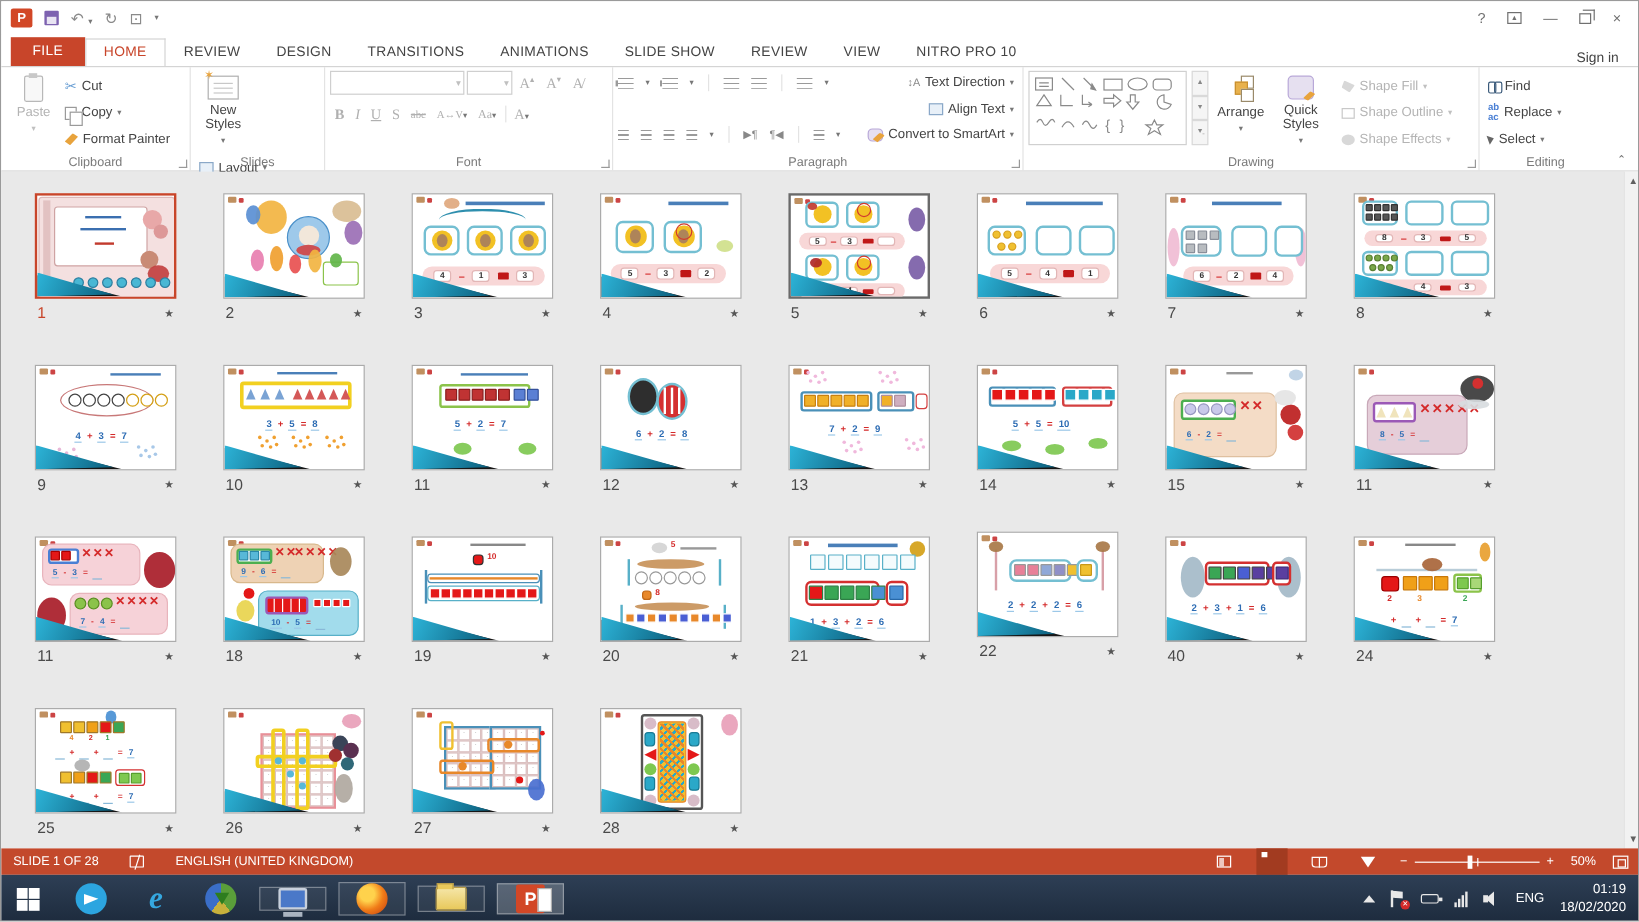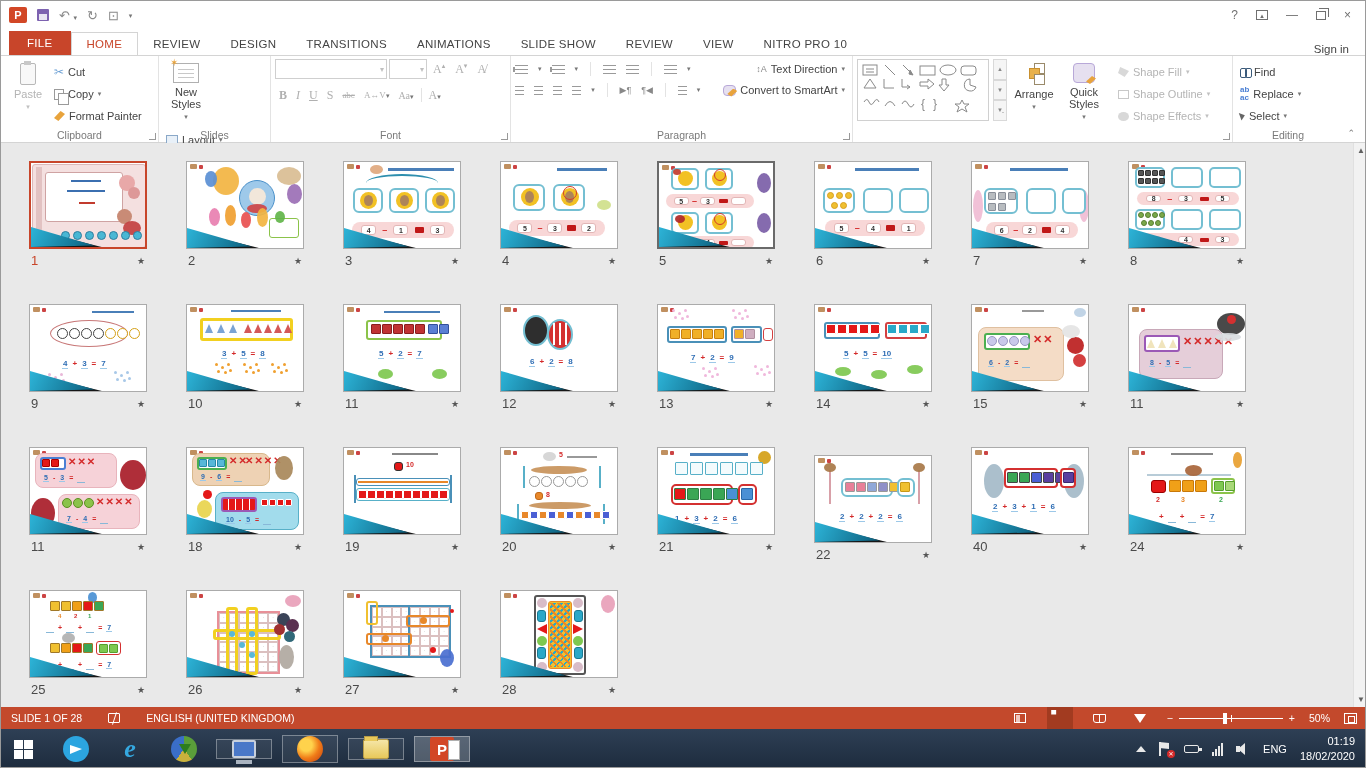--- a/index.html
+++ b/index.html
@@ -268,20 +268,28 @@
         <span class="vline" style="height:14px;"></span>
         <span class="mi"></span>
           <span class="arrow">▾</span>
         <span style="flex:1;"></span>
         <span class="sbtn">
             <span style="font-size:9px;color:#888;">↕A</span>
             <span>Text Direction</span>
             <span class="arrow">▾</span>
           </span>
       </div>
+      <div style="display:flex;gap:10px;align-items:center;margin-top:2px;">
+        <span style="flex:1;"></span>
+        <span class="sbtn">
+            <span class="layout-ic"></span>
+            <span>Align Text</span>
+            <span class="arrow">▾</span>
+          </span>
+      </div>
       <div style="display:flex;gap:10px;align-items:center;margin-top:1px;">
         <span class="mi"></span>
         <span class="mi"></span>
         <span class="mi"></span>
         <span class="mi"></span>
           <span class="arrow">▾</span>
         <span class="vline" style="height:14px;"></span>
         <span style="font-size:9px;color:#888;">▶¶</span>
         <span style="font-size:9px;color:#888;">¶◀</span>
         <span class="vline" style="height:14px;"></span>
@@ -355,20 +363,21 @@
               <span>Shape Outline</span>
               <span class="arrow">▾</span>
             </div>
           <div class="sbtn dis">
               <span class="sheff-ic"></span>
               <span>Shape Effects</span>
               <span class="arrow">▾</span>
             </div>
         </div>
       </div>
+      <div class="rg-label">Drawing</div>
       <div class="dlg"></div>
     </div>
 
     <div class="rgroup" style="width:110px;border-right:none;">
       <div class="smallcol">
         <div class="sbtn">
             <span class="find-ic"></span>
             <span>Find</span>
           </div>
         <div class="sbtn">
@@ -1037,21 +1046,21 @@
           <div style="position: absolute; left: 83px; top: 40px; width: 12px; height: 12px; background: rgb(74, 144, 212); border: 1px solid rgb(40, 104, 168); border-radius: 1px;"></div>
           <div style="position: absolute; left: 16px; top: 66px; font-size: 8px; font-weight: bold; white-space: nowrap; line-height: 1.2;"><span style="color: rgb(46, 109, 180); border-bottom: 1px solid rgb(156, 200, 232); padding: 0px 1px;">1</span><span style="display: inline-block; width: 2px;"></span><span style="color: rgb(212, 42, 42); margin: 0px 2px;">+</span><span style="display: inline-block; width: 2px;"></span><span style="color: rgb(46, 109, 180); border-bottom: 1px solid rgb(156, 200, 232); padding: 0px 1px;">3</span><span style="display: inline-block; width: 2px;"></span><span style="color: rgb(212, 42, 42); margin: 0px 2px;">+</span><span style="display: inline-block; width: 2px;"></span><span style="color: rgb(46, 109, 180); border-bottom: 1px solid rgb(156, 200, 232); padding: 0px 1px;">2</span><span style="display: inline-block; width: 2px;"></span><span style="color: rgb(212, 42, 42); margin: 0px 2px;">=</span><span style="display: inline-block; width: 2px;"></span><span style="color: rgb(46, 109, 180); border-bottom: 1px solid rgb(156, 200, 232); padding: 0px 1px;">6</span></div>
           <div class="wave-d"></div>
           <div class="wave-t"></div>
         </div>
         <div class="sfoot">
           <span class="snum">21</span>
           <span class="sstar">★</span>
         </div>
       </div>
-      <div class="slide-wrap" style="left: 813px; top: 312px;">
+      <div class="slide-wrap" style="left: 813px; top: 300px;">
         <div class="thumb">
           <div class="slogo1"></div>
           <div class="slogo2"></div>
           <div style="position: absolute; left: 14px; top: 14px; width: 2px; height: 34px; background: rgb(216, 160, 168);"></div>
           <div style="position: absolute; left: 9px; top: 7px; width: 12px; height: 9px; background: rgb(168, 120, 72); border-radius: 50%; opacity: 0.92;"></div>
           <div style="position: absolute; left: 103px; top: 14px; width: 2px; height: 34px; background: rgb(216, 160, 168);"></div>
           <div style="position: absolute; left: 98px; top: 7px; width: 12px; height: 9px; background: rgb(168, 120, 72); border-radius: 50%; opacity: 0.92;"></div>
           <div style="position: absolute; left: 26px; top: 22px; width: 52px; height: 19px; background: rgb(255, 255, 255); border: 2px solid rgb(116, 191, 210); border-radius: 6px;"></div>
           <div style="position: absolute; left: 30px; top: 26px; width: 10px; height: 10px; background: rgb(232, 128, 152); border: 1px solid rgb(153, 153, 153); border-radius: 1px;"></div>
           <div style="position: absolute; left: 41px; top: 26px; width: 10px; height: 10px; background: rgb(232, 128, 152); border: 1px solid rgb(153, 153, 153); border-radius: 1px;"></div>

